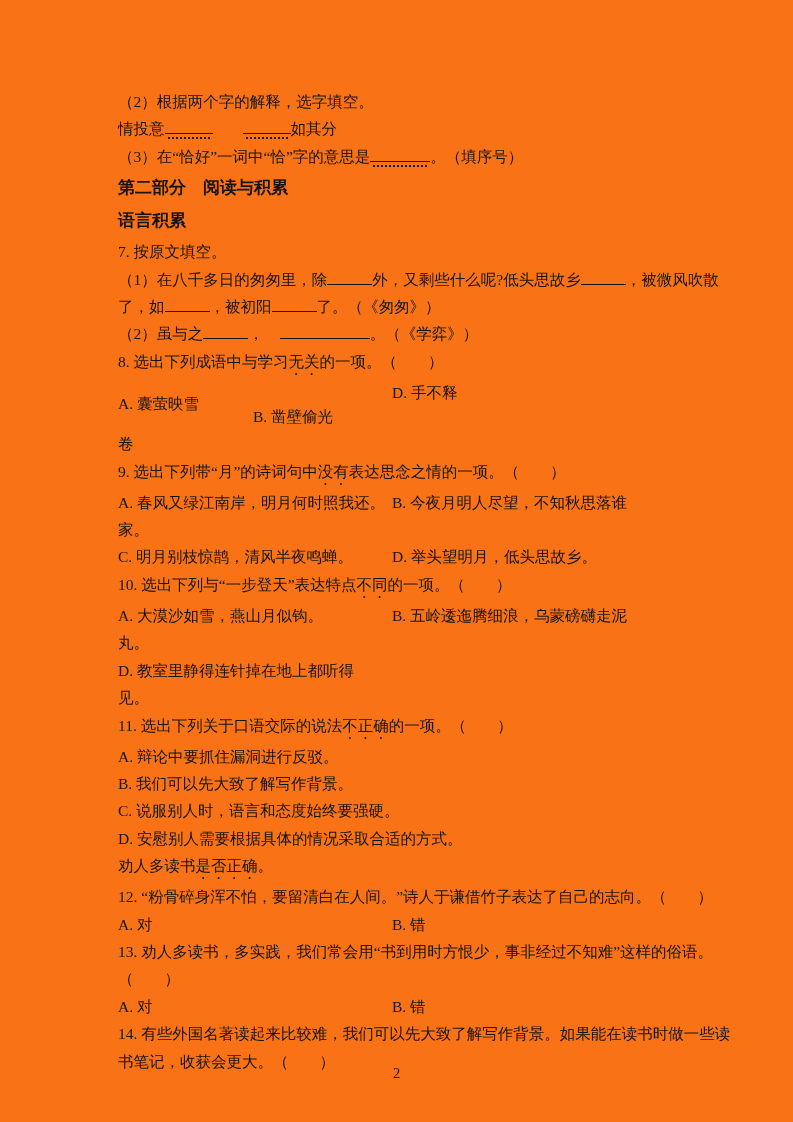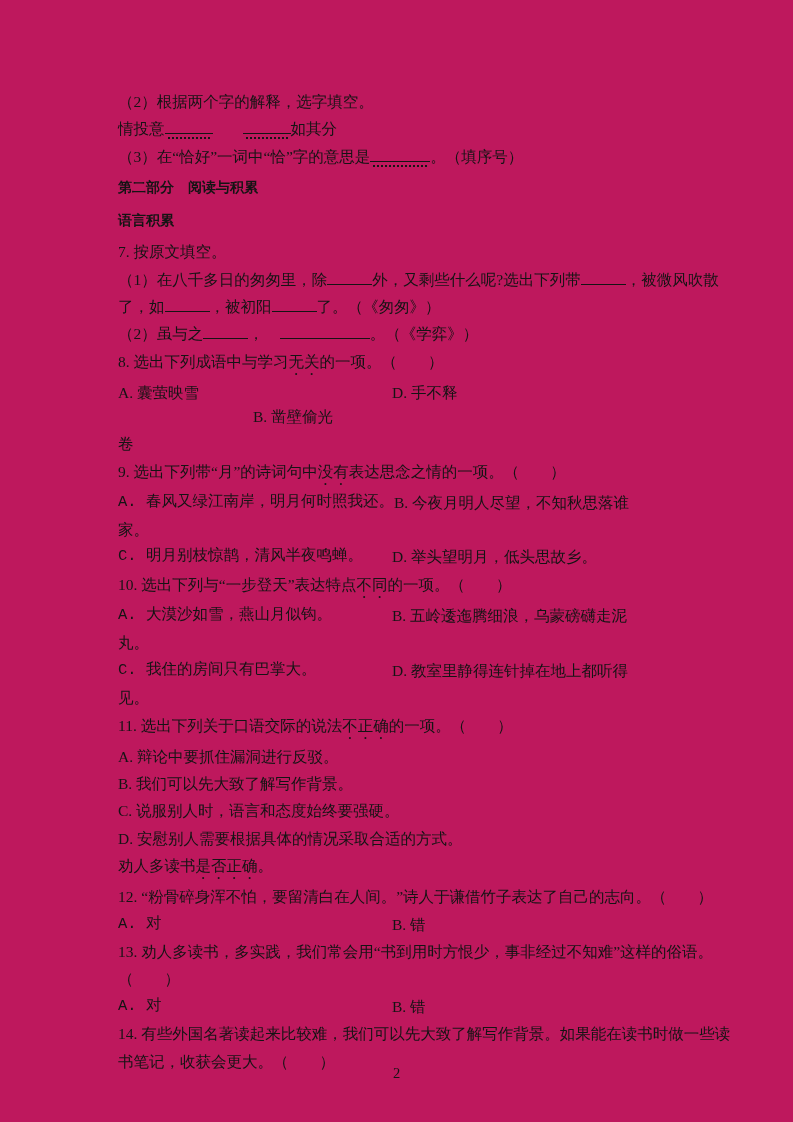--- a/index.html
+++ b/index.html
@@ -4,40 +4,40 @@
 <style>
   html, body {
     margin: 0;
     padding: 0;
     background: #ffffff;
   }
   .page {
     position: relative;
     width: 793px;
     height: 1122px;
-    background: #be185d;
+    background: #f97316;
     font-family: "Liberation Serif", "DejaVu Serif", serif;
     color: #141414;
     overflow: hidden;
   }
   .content {
     position: absolute;
     left: 118px;
     top: 88px;
     width: 557px;
     font-size: 15.5px;
   }
   .line {
     margin: 0;
     line-height: 27.4px;
     min-height: 27.4px;
     white-space: nowrap;
   }
   h2.part {
-    font-size: 14px;
+    font-size: 17px;
     font-weight: bold;
     line-height: 31px;
     margin: 2px 0;
     white-space: nowrap;
   }
   
   .blank {
     display: inline-block;
     height: 14px;
     border-bottom: 1px solid #141414;
@@ -62,24 +62,24 @@
   
   .em {
     -webkit-text-emphasis: filled dot;
     -webkit-text-emphasis-position: under right;
     text-emphasis: filled dot;
     text-emphasis-position: under right;
   }
   
   .row { display: flex; }
   .col { flex: 0 0 auto; }
-  .c135 { flex: 0 0 135px; }
+  .c135 { flex: 0 0 135px; margin-top: 11px; }
   .c139 { flex: 0 0 139px; margin-top: 24px; }
   .c136 { flex: 0 0 136px; }
-  .c274 { flex: 0 0 274px; font-family: Liberation Mono, monospace; }
+  .c274 { flex: 0 0 274px; }
   .pageno {
     position: absolute;
     left: 0;
     right: 0;
     top: 1063px;
     text-align: center;
     font-size: 14.5px;
     line-height: 20px;
   }
 </style>
@@ -93,21 +93,21 @@
 
     <p class="line"><span>情投意</span><span class="blank dotted w48"></span><span class="gap30"></span><span class="blank dotted w48"></span><span>如其分</span></p>
 
     <p class="line"><span>（3）在“恰好”一词中“恰”字的意思是</span><span class="blank dotted w60"></span><span>。（填序号）</span></p>
 
     <h2 class="part">第二部分　阅读与积累</h2>
     <h2 class="part">语言积累</h2>
 
     <p class="line"><span>7. 按原文填空。</span></p>
 
-    <p class="line"><span>（1）在八千多日的匆匆里，除</span><span class="blank w45"></span><span>外，又剩些什么呢?选出下列带</span><span class="blank w45"></span><span>，被微风吹散</span></p>
+    <p class="line"><span>（1）在八千多日的匆匆里，除</span><span class="blank w45"></span><span>外，又剩些什么呢?低头思故乡</span><span class="blank w45"></span><span>，被微风吹散</span></p>
 
     <p class="line"><span>了，如</span><span class="blank w45"></span><span>，被初阳</span><span class="blank w45"></span><span>了。（《匆匆》）</span></p>
 
     <p class="line"><span>（2）虽与之</span><span class="blank w45"></span><span>，</span><span class="gap16"></span><span class="blank w90"></span><span>。（《学弈》）</span></p>
 
     <p class="line"><span>8. 选出下列成语中与学习</span><span class="em">无关</span><span>的一项。（　　）</span></p>
 
     <p class="line row">
         <span class="col c135">A. 囊萤映雪</span>
         <span class="col c139">B. 凿壁偷光</span>
@@ -133,21 +133,20 @@
     <p class="line"><span>10. 选出下列与“一步登天”表达特点</span><span class="em">不同</span><span>的一项。（　　）</span></p>
 
     <p class="line row">
         <span class="col c274">A. 大漠沙如雪，燕山月似钩。</span>
         <span class="col">B. 五岭逶迤腾细浪，乌蒙磅礴走泥</span>
       </p>
 
     <p class="line"><span>丸。</span></p>
 
     <p class="line row">
-        <span class="col c274">C. 我住的房间只有巴掌大。</span>
         <span class="col">D. 教室里静得连针掉在地上都听得</span>
       </p>
 
     <p class="line"><span>见。</span></p>
 
     <p class="line"><span>11. 选出下列关于口语交际的说法</span><span class="em">不正确</span><span>的一项。（　　）</span></p>
 
     <p class="line"><span>A. 辩论中要抓住漏洞进行反驳。</span></p>
     <p class="line"><span>B. 我们可以先大致了解写作背景。</span></p>
     <p class="line"><span>C. 说服别人时，语言和态度始终要强硬。</span></p>

